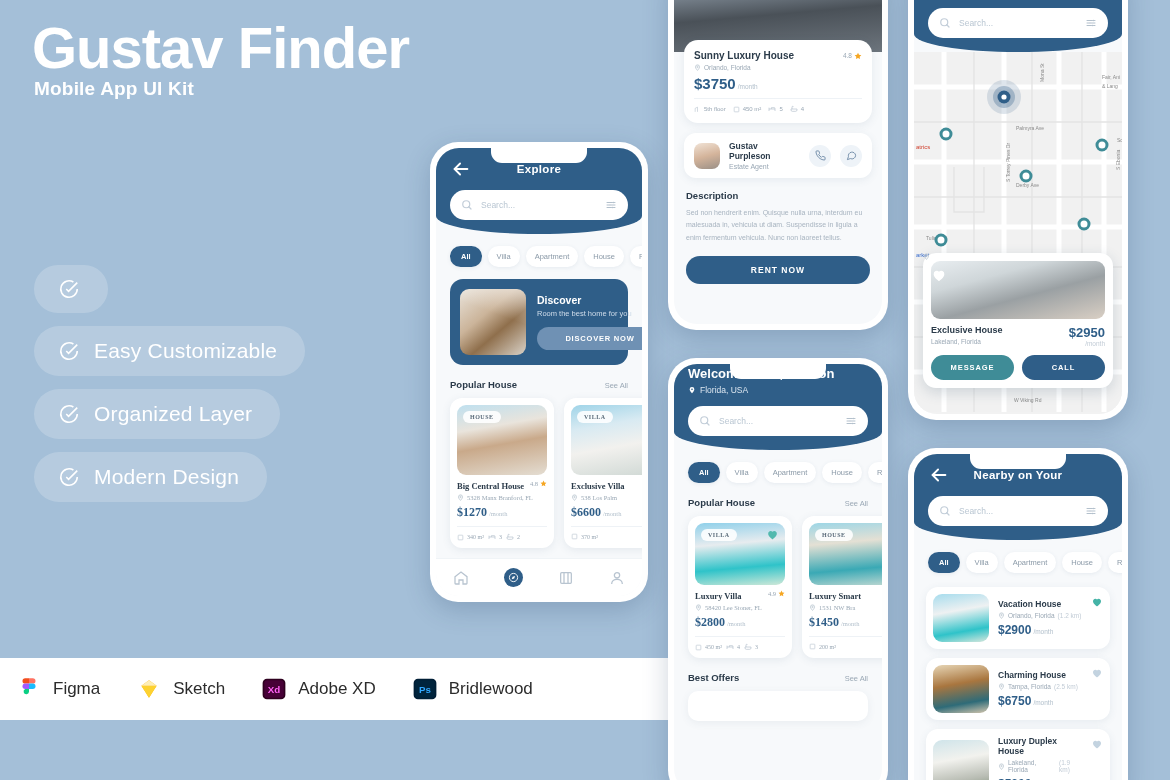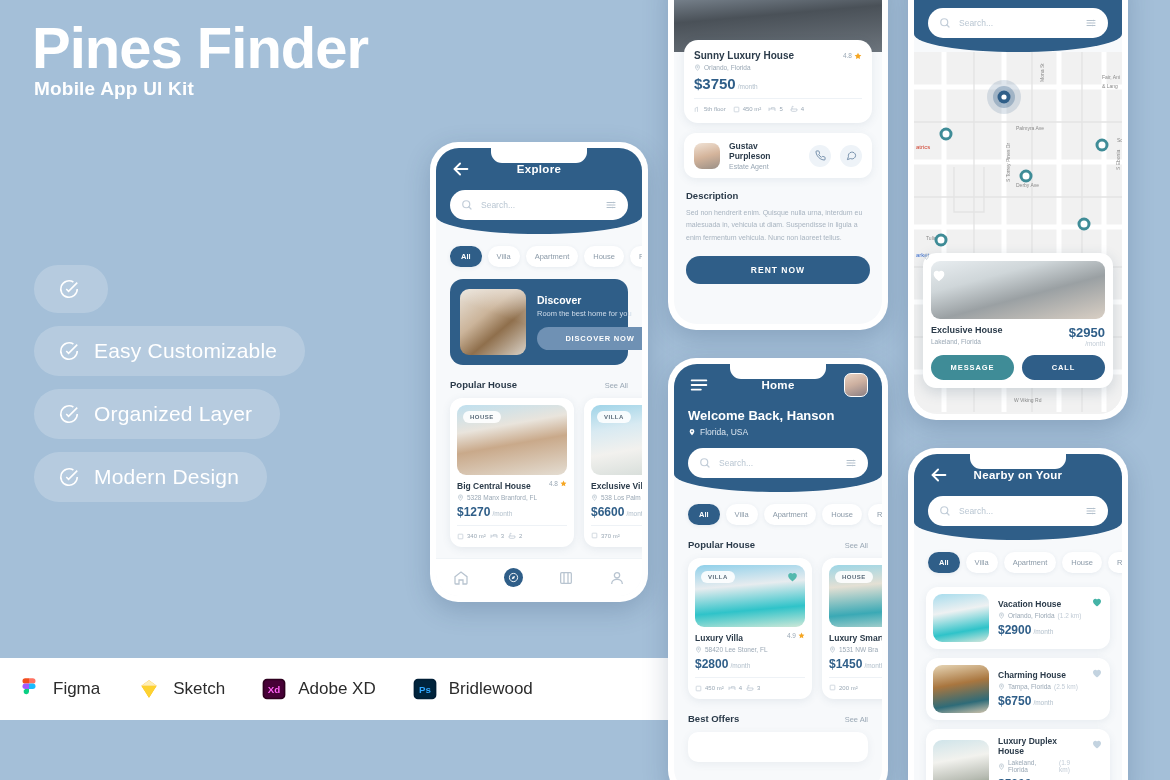--- a/index.html
+++ b/index.html
@@ -119,22 +119,23 @@
   .sec-head {
     display: flex; align-items: baseline; justify-content: space-between;
     padding: 14px 14px 8px;
   }
   .sec-title { font-size: 9.5px; font-weight: 700; color: #2b3b4a; }
   .sec-all { font-size: 7.5px; color: #9aa8b5; cursor: pointer; }
 
   
   .rail { display: flex; gap: 10px; padding: 0 14px; }
   .pcard {
-    background: #fff; border-radius: 12px; padding: 7px; flex: none; width: 124px;
+    background: #fff; border-radius: 12px; padding: 7px; flex: none; width: 104px;
     box-shadow: 0 2px 9px rgba(60,90,120,0.10);
+    font-family: Liberation Serif, serif;
   }
   .pcard-img { width: 100%; height: 70px; border-radius: 9px; position: relative; overflow: hidden; }
   .tag {
     position: absolute; left: 6px; top: 6px; background: rgba(255,255,255,.88);
     border-radius: 8px; font-size: 6px; font-weight: 700; color: #5a6b7a;
     padding: 3px 7px; letter-spacing: .5px;
   }
   .heart { position: absolute; right: 6px; top: 5px; width: 13px; height: 13px; }
   .pcard-name { font-size: 8.5px; font-weight: 700; color: #2b3b4a; margin-top: 6px; }
   .pcard-row { display: flex; align-items: center; justify-content: space-between; }
@@ -206,21 +207,21 @@
   .nav-ic { width: 16px; height: 16px; cursor: pointer; }
   .nav-ic.active { width: 19px; height: 19px; border-radius: 50%; background: #2f5e88;
     display: flex; align-items: center; justify-content: center; }
 
   .col { display: flex; flex-direction: column; height: 100%; }
 </style>
 </head>
 <body>
 
 <div class="promo">
-  <div class="promo-title">Pines Finder</div>
+  <div class="promo-title">Gustav Finder</div>
   <div class="promo-sub">Mobile App UI Kit</div>
   <div class="pill-list">
     <div class="pill">
       <svg class="check-ic" viewBox="0 0 24 24" fill="none" stroke="#fff" stroke-width="1.7">
           <path d="M21 12a9 9 0 1 1-4.2-7.6"></path>
           <path d="M9 12l2.5 2.5L21 5"></path>
         </svg>
     </div>
     <div class="pill">
       <svg class="check-ic" viewBox="0 0 24 24" fill="none" stroke="#fff" stroke-width="1.7">
@@ -499,27 +500,20 @@
       <button class="cta">RENT NOW</button>
     </div>
   </div>
 </div>
 
 <div class="phone" style="left:668px; top:358px; width:220px; height:440px;">
   <div class="screen">
     <div class="notch"></div>
     <div class="col">
       <div class="hdr">
-        <div class="hdr-row">
-          <svg class="ic-btn" viewBox="0 0 24 24" fill="none" stroke="#fff" stroke-width="2" stroke-linecap="round">
-              <path d="M4 7h16M4 12h16M4 17h10"></path>
-            </svg>
-          <div class="hdr-title">Home</div>
-          <div class="avatar-sm"></div>
-        </div>
         <div class="welcome">Welcome Back, Hanson</div>
         <div class="welcome-loc">
           <svg style="width:8px;height:8px;flex:none" viewBox="0 0 24 24" fill="#fff">
               <path d="M12 22s7-7 7-12a7 7 0 1 0-14 0c0 5 7 12 7 12z"></path>
               <circle cx="12" cy="10" r="2.4" fill="#2f5e88"></circle>
             </svg>
           <span>Florida, USA</span>
         </div>
         <div class="search-bar">
           <svg class="search-ic" viewBox="0 0 24 24" fill="none" stroke="#c3ced9" stroke-width="2.4">

